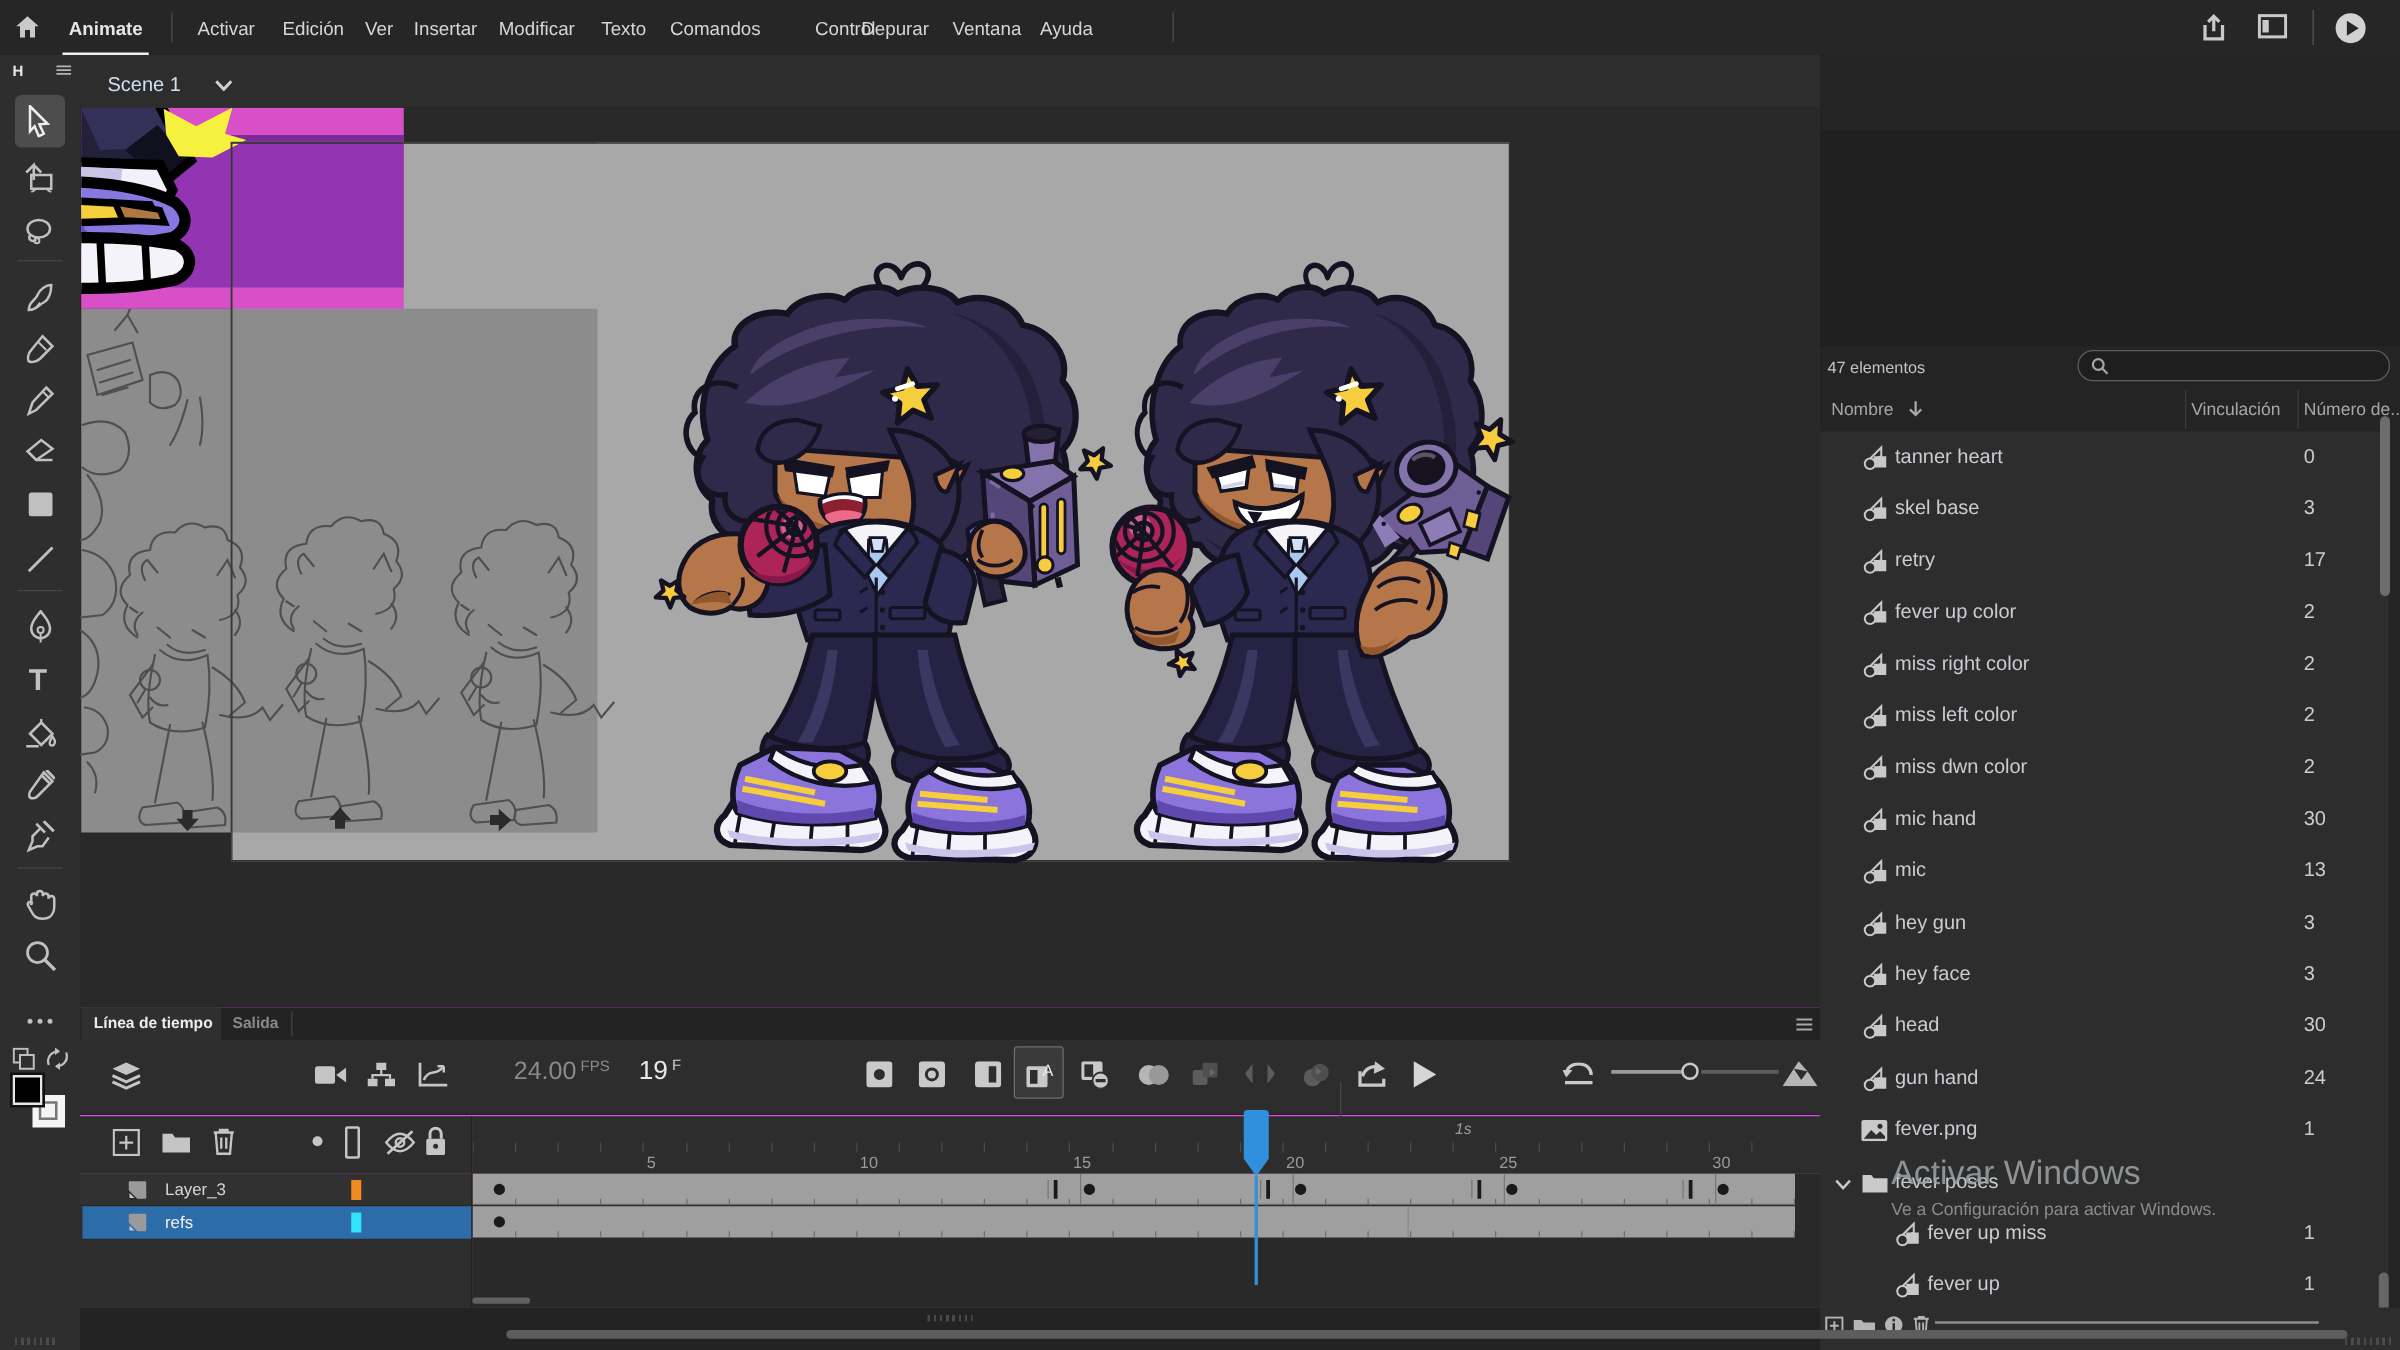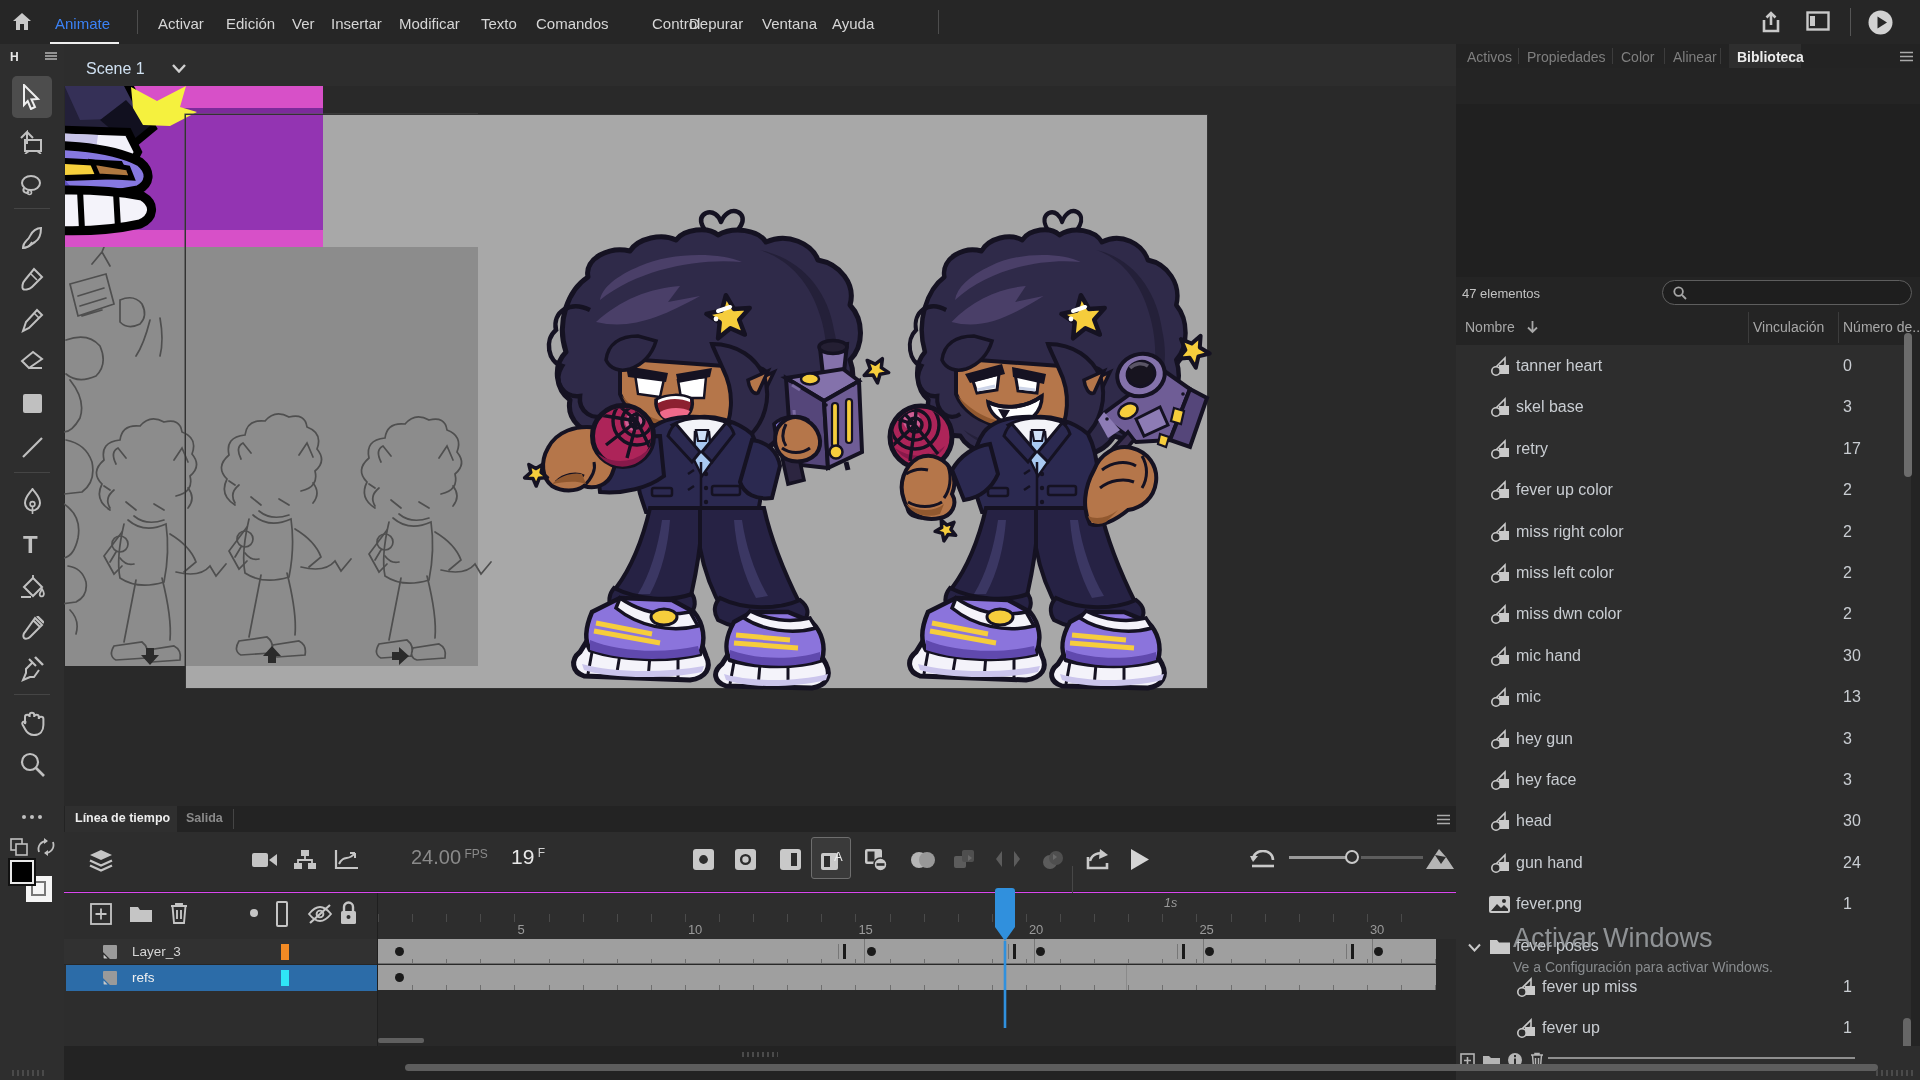--- a/index.html
+++ b/index.html
@@ -15,21 +15,21 @@
 #bottomstrip{left:64px;top:1046px;width:1392px;height:34px;background:#232323;}
 #rightpanel{left:1456px;top:44px;width:464px;height:1002px;background:#242424;}
 .sep{position:absolute;width:1px;background:#4d4d4d;}
 </style>
 </head>
 <body>
 <div class="abs" id="menubar">
   <svg class="abs" style="left:11px;top:11px" width="22" height="22" viewBox="0 0 22 22">
       <path d="M11 2 L20 10 L17 10 L17 19 L13 19 L13 13 L9 13 L9 19 L5 19 L5 10 L2 10 Z" fill="#c9c9c9"></path>
     </svg>
-  <span class="mi" style="left:55px;color:#3b82f6;">Animate</span>
+  <span class="mi" style="left:55px;color:#e5e5e5;font-weight:bold;">Animate</span>
   <div class="abs" style="left:50px;top:41.5px;width:69px;height:2.5px;background:#efefef;"></div>
   <div class="sep" style="left:137px;top:10px;height:24px;"></div>
   <span class="mi" style="left:158px;">Activar</span>
   <span class="mi" style="left:226px;">Edición</span>
   <span class="mi" style="left:292px;">Ver</span>
   <span class="mi" style="left:331px;">Insertar</span>
   <span class="mi" style="left:399px;">Modificar</span>
   <span class="mi" style="left:481px;">Texto</span>
   <span class="mi" style="left:536px;">Comandos</span>
   <span class="mi" style="left:624px;margin-left:28px;">Control</span>
@@ -712,35 +712,20 @@
   <svg class="abs" style="left:929px;top:81px" width="24" height="141" viewBox="0 0 24 141">
       <path d="M2 4 A3 3 0 0 1 5 1 H19 A3 3 0 0 1 22 4 V40 L12 54 L2 40 Z" fill="#3090dd"></path>
       <rect x="10.7" y="54" width="2.6" height="87" fill="#3090dd"></rect>
     </svg>
 </div>
 
 <div class="abs" id="bottomstrip"></div>
 
 <div class="abs" id="rightpanel">
 
-  <div class="abs" style="left:0;top:0;width:464px;height:24px;background:#232323;">
-    <div class="abs" style="left:273px;top:0;width:72px;height:24px;background:#2e2e2e;"></div>
-    <span class="ptab" style="left:11px;color:#7f7f7f;">Activos</span>
-    <span class="ptab" style="left:71px;color:#7f7f7f;">Propiedades</span>
-    <span class="ptab" style="left:165px;color:#7f7f7f;">Color</span>
-    <span class="ptab" style="left:217px;color:#7f7f7f;">Alinear</span>
-    <span class="ptab" style="left:281px;color:#ececec;font-weight:bold;">Biblioteca</span>
-    <div class="vsep" style="left:62px;"></div>
-      <div class="vsep" style="left:156px;"></div>
-    <div class="vsep" style="left:208px;"></div>
-      <div class="vsep" style="left:264px;"></div>
-    <svg class="abs" style="left:444px;top:7px" width="13" height="11" viewBox="0 0 13 11">
-        <path d="M0 1.5 H13 M0 5.5 H13 M0 9.5 H13" stroke="#aaa" stroke-width="1.6"></path>
-      </svg>
-  </div>
 
 
   <div class="abs" style="left:0;top:60px;width:464px;height:173px;background:#202020;"></div>
 
   <div class="abs" style="left:0;top:233px;width:464px;height:33px;background:#242424;">
     <span class="abs" style="left:6px;top:9px;font-size:13px;color:#c3c3c3;">47 elementos</span>
     <div class="abs" style="left:206px;top:3px;width:250px;height:25px;border:1.5px solid #5e5e5e;border-radius:13px;background:#1e1e1e;">
       <svg class="abs" style="left:10px;top:5px" width="14" height="14" viewBox="0 0 14 14">
           <circle cx="5.6" cy="5.6" r="4.3" fill="none" stroke="#a5a5a5" stroke-width="1.8"></circle>
           <path d="M9 9 L13 13" stroke="#a5a5a5" stroke-width="1.8"></path>

